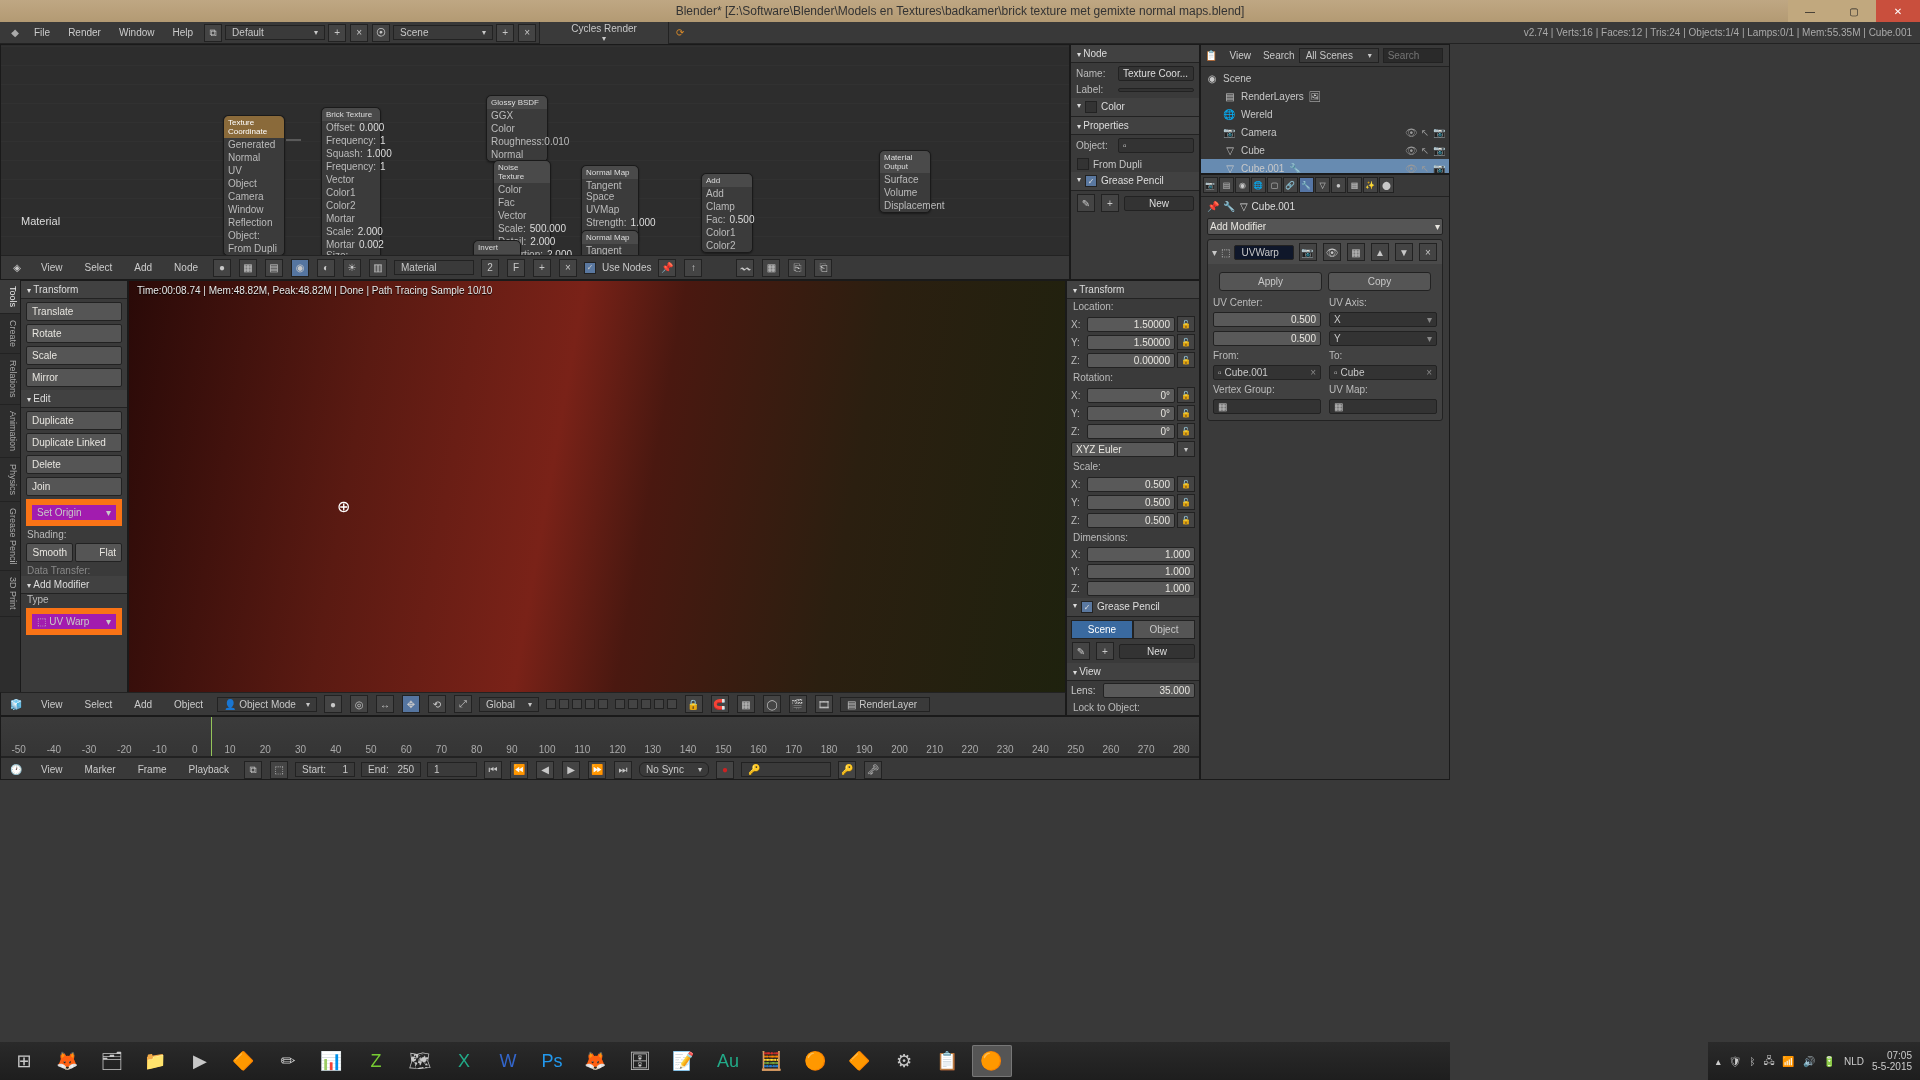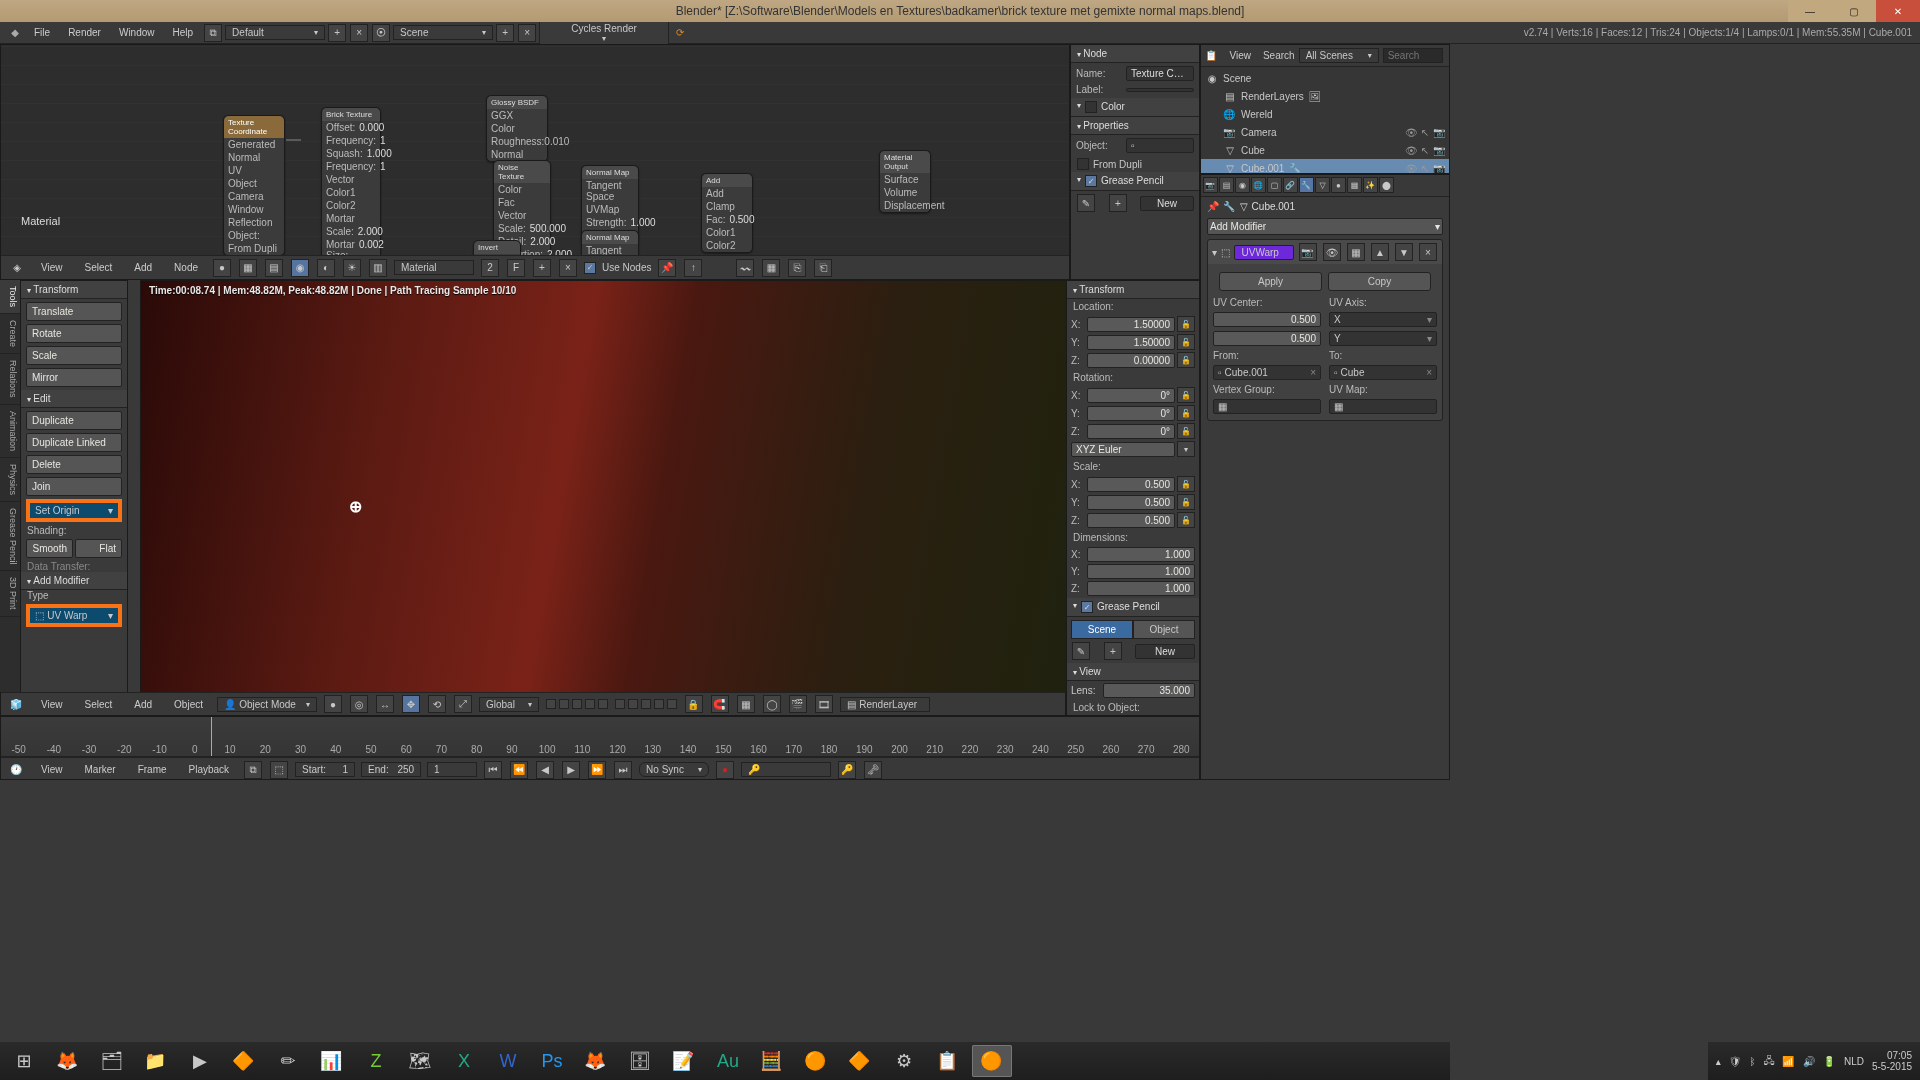--- a/index.html
+++ b/index.html
@@ -43,24 +43,24 @@
 #toolshelf{left:20px;top:280px;width:108px;height:432px;background:#3a3a3a;}
 .vtabs{position:absolute;left:0;top:280px;width:20px;height:432px;background:#2d2d2d;display:flex;flex-direction:column;}
 .vtab{writing-mode:vertical-rl;text-orientation:mixed;padding:6px 2px;font-size:9px;color:#aaa;border-bottom:1px solid #222;text-align:center;}
 .vtab.act{background:#3b3b3b;color:#eee;}
 .panel-hd{background:#414141;padding:3px 6px;color:#ddd;border-bottom:1px solid #222;}
 .panel-hd::before{content:"▾ ";font-size:8px;}
 .t-btn{display:block;margin:3px 5px;padding:3px 5px;background:#555;border:1px solid #222;border-radius:2px;color:#e8e6e0;}
 .t-lbl{padding:3px 6px;color:#bbb;}
 .t-row{display:flex;margin:3px 5px;gap:2px;text-align:right;}
 .t-row .t-btn{flex:1;margin:0;}
-.t-sel{display:flex;margin:3px 5px;padding:2px 5px;background:#0c4a6e;border:4px solid #f97316;justify-content:space-between;align-items:center;}
-
-
-#view3d{left:140px;top:280px;width:938px;height:448px;background:linear-gradient(100deg,#2a0a08 0%,#5a1a12 25%,#7a2218 45%,#4a1810 55%,#2b1f10 75%,#1e220e 100%);font-weight:bold;}
+.t-sel{display:flex;margin:3px 5px;padding:2px 5px;background:#a21caf;border:6px solid #f97316;justify-content:space-between;align-items:center;}
+
+
+#view3d{left:128px;top:280px;width:938px;height:448px;background:linear-gradient(100deg,#2a0a08 0%,#5a1a12 25%,#7a2218 45%,#4a1810 55%,#2b1f10 75%,#1e220e 100%);}
 .status-line{position:absolute;top:4px;left:8px;color:#e8e8e8;font-size:10px;text-shadow:0 1px 1px #000;}
 .cube-lbl{position:absolute;bottom:10px;left:50px;color:#ddd;}
 .axis-giz{position:absolute;bottom:10px;left:14px;font-size:14px;}
 .cursor-cross{position:absolute;left:208px;top:216px;color:#fff;font-size:16px;}
 
 #view3d-hdr{left:0;top:692px;width:1066px;height:24px;}
 
 
 #npanel3d{left:1066px;top:280px;width:134px;height:436px;background:#3a3a3a;}
 .field-row{display:flex;align-items:center;margin:2px 4px;gap:2px;}
@@ -70,21 +70,21 @@
 .sub-lbl{padding:2px 6px;color:#bbb;}
 .btn-split{display:flex;margin:3px 4px;}
 .btn-split .b{flex:1;text-align:center;padding:3px;background:#555;border:1px solid #222;}
 .btn-split .b.act{background:#3a6aa0;color:#fff;}
 .chk-row{display:flex;align-items:center;gap:4px;padding:2px 6px;}
 .chk{width:12px;height:12px;border:1px solid #222;background:#333;display:inline-flex;align-items:center;justify-content:center;font-size:8px;}
 .chk.on{background:#5a78a0;}
 
 
 #nodepanel{left:1070px;top:44px;width:130px;height:236px;background:#3a3a3a;}
-.kv{display:flex;align-items:center;gap:12px;margin:3px 5px;}
+.kv{display:flex;align-items:center;gap:4px;margin:3px 5px;}
 .kv .k{width:38px;color:#bbb;}
 .kv .fld{flex:1;background:#333;border:1px solid #222;padding:1px 4px;color:#ddd;border-radius:2px;white-space:nowrap;overflow:hidden;text-overflow:ellipsis;}
 
 
 #timeline{left:0;top:716px;width:1200px;height:64px;background:#383838;}
 .tl-canvas{position:relative;height:40px;background:linear-gradient(#3b3b3b,#353535);border-bottom:1px solid #222;}
 .tl-cursor{position:absolute;top:0;bottom:0;left:210px;width:1px;background:#94c45a;}
 .tl-ticks{position:absolute;bottom:0;left:0;right:0;height:12px;display:flex;color:#aaa;font-size:9px;}
 .tl-ticks span{flex:1;text-align:center;}
 
@@ -102,21 +102,21 @@
 
 
 #props{left:1200px;top:174px;width:250px;height:606px;background:#3a3a3a;}
 .prop-tabs{height:22px;background:#393939;display:flex;gap:1px;padding:2px;border-bottom:1px solid #222;}
 .prop-tabs .pt{width:15px;height:16px;background:#444;border:1px solid #222;font-size:8px;display:flex;align-items:center;justify-content:center;}
 .prop-tabs .pt.act{background:#5575a5;}
 .breadcrumb{padding:4px 6px;display:flex;gap:4px;align-items:center;color:#ddd;}
 .wide-btn{margin:2px 6px;background:#555;border:1px solid #222;text-align:center;padding:2px;border-radius:2px;color:#e8e6e0;display:flex;justify-content:space-between;align-items:center;}
 .mod-box{margin:4px 6px;background:#414141;border:1px solid #222;border-radius:3px;}
 .mod-hd{display:flex;align-items:center;gap:4px;padding:3px 4px;background:#4a4a4a;border-radius:3px 3px 0 0;}
-.mod-hd .mn{background:#6d28d9;padding:1px 6px;border:1px solid #222;border-radius:2px;flex:1;}
+.mod-hd .mn{background:#0f172a;padding:1px 6px;border:1px solid #222;border-radius:2px;flex:1;}
 .mod-body{padding:4px 5px;}
 .two-btn{display:flex;gap:6px;margin:4px 6px;}
 .two-btn .b{flex:1;text-align:center;background:#555;border:1px solid #222;padding:3px;border-radius:3px;}
 .grid2{display:grid;grid-template-columns:1fr 1fr;gap:4px 8px;padding:2px 0;}
 .grid2 .lbl{color:#bbb;}
 .sel-fld{display:flex;align-items:center;background:#333;border:1px solid #222;padding:1px 4px;gap:3px;border-radius:2px;}
 .sel-fld .x{margin-left:auto;color:#888;}
 
 
 #taskbar{position:absolute;left:0;bottom:0;width:1450px;height:38px;background:linear-gradient(#2a2a2a,#1e1e1e);display:flex;align-items:center;padding:0 4px;gap:4px;}

